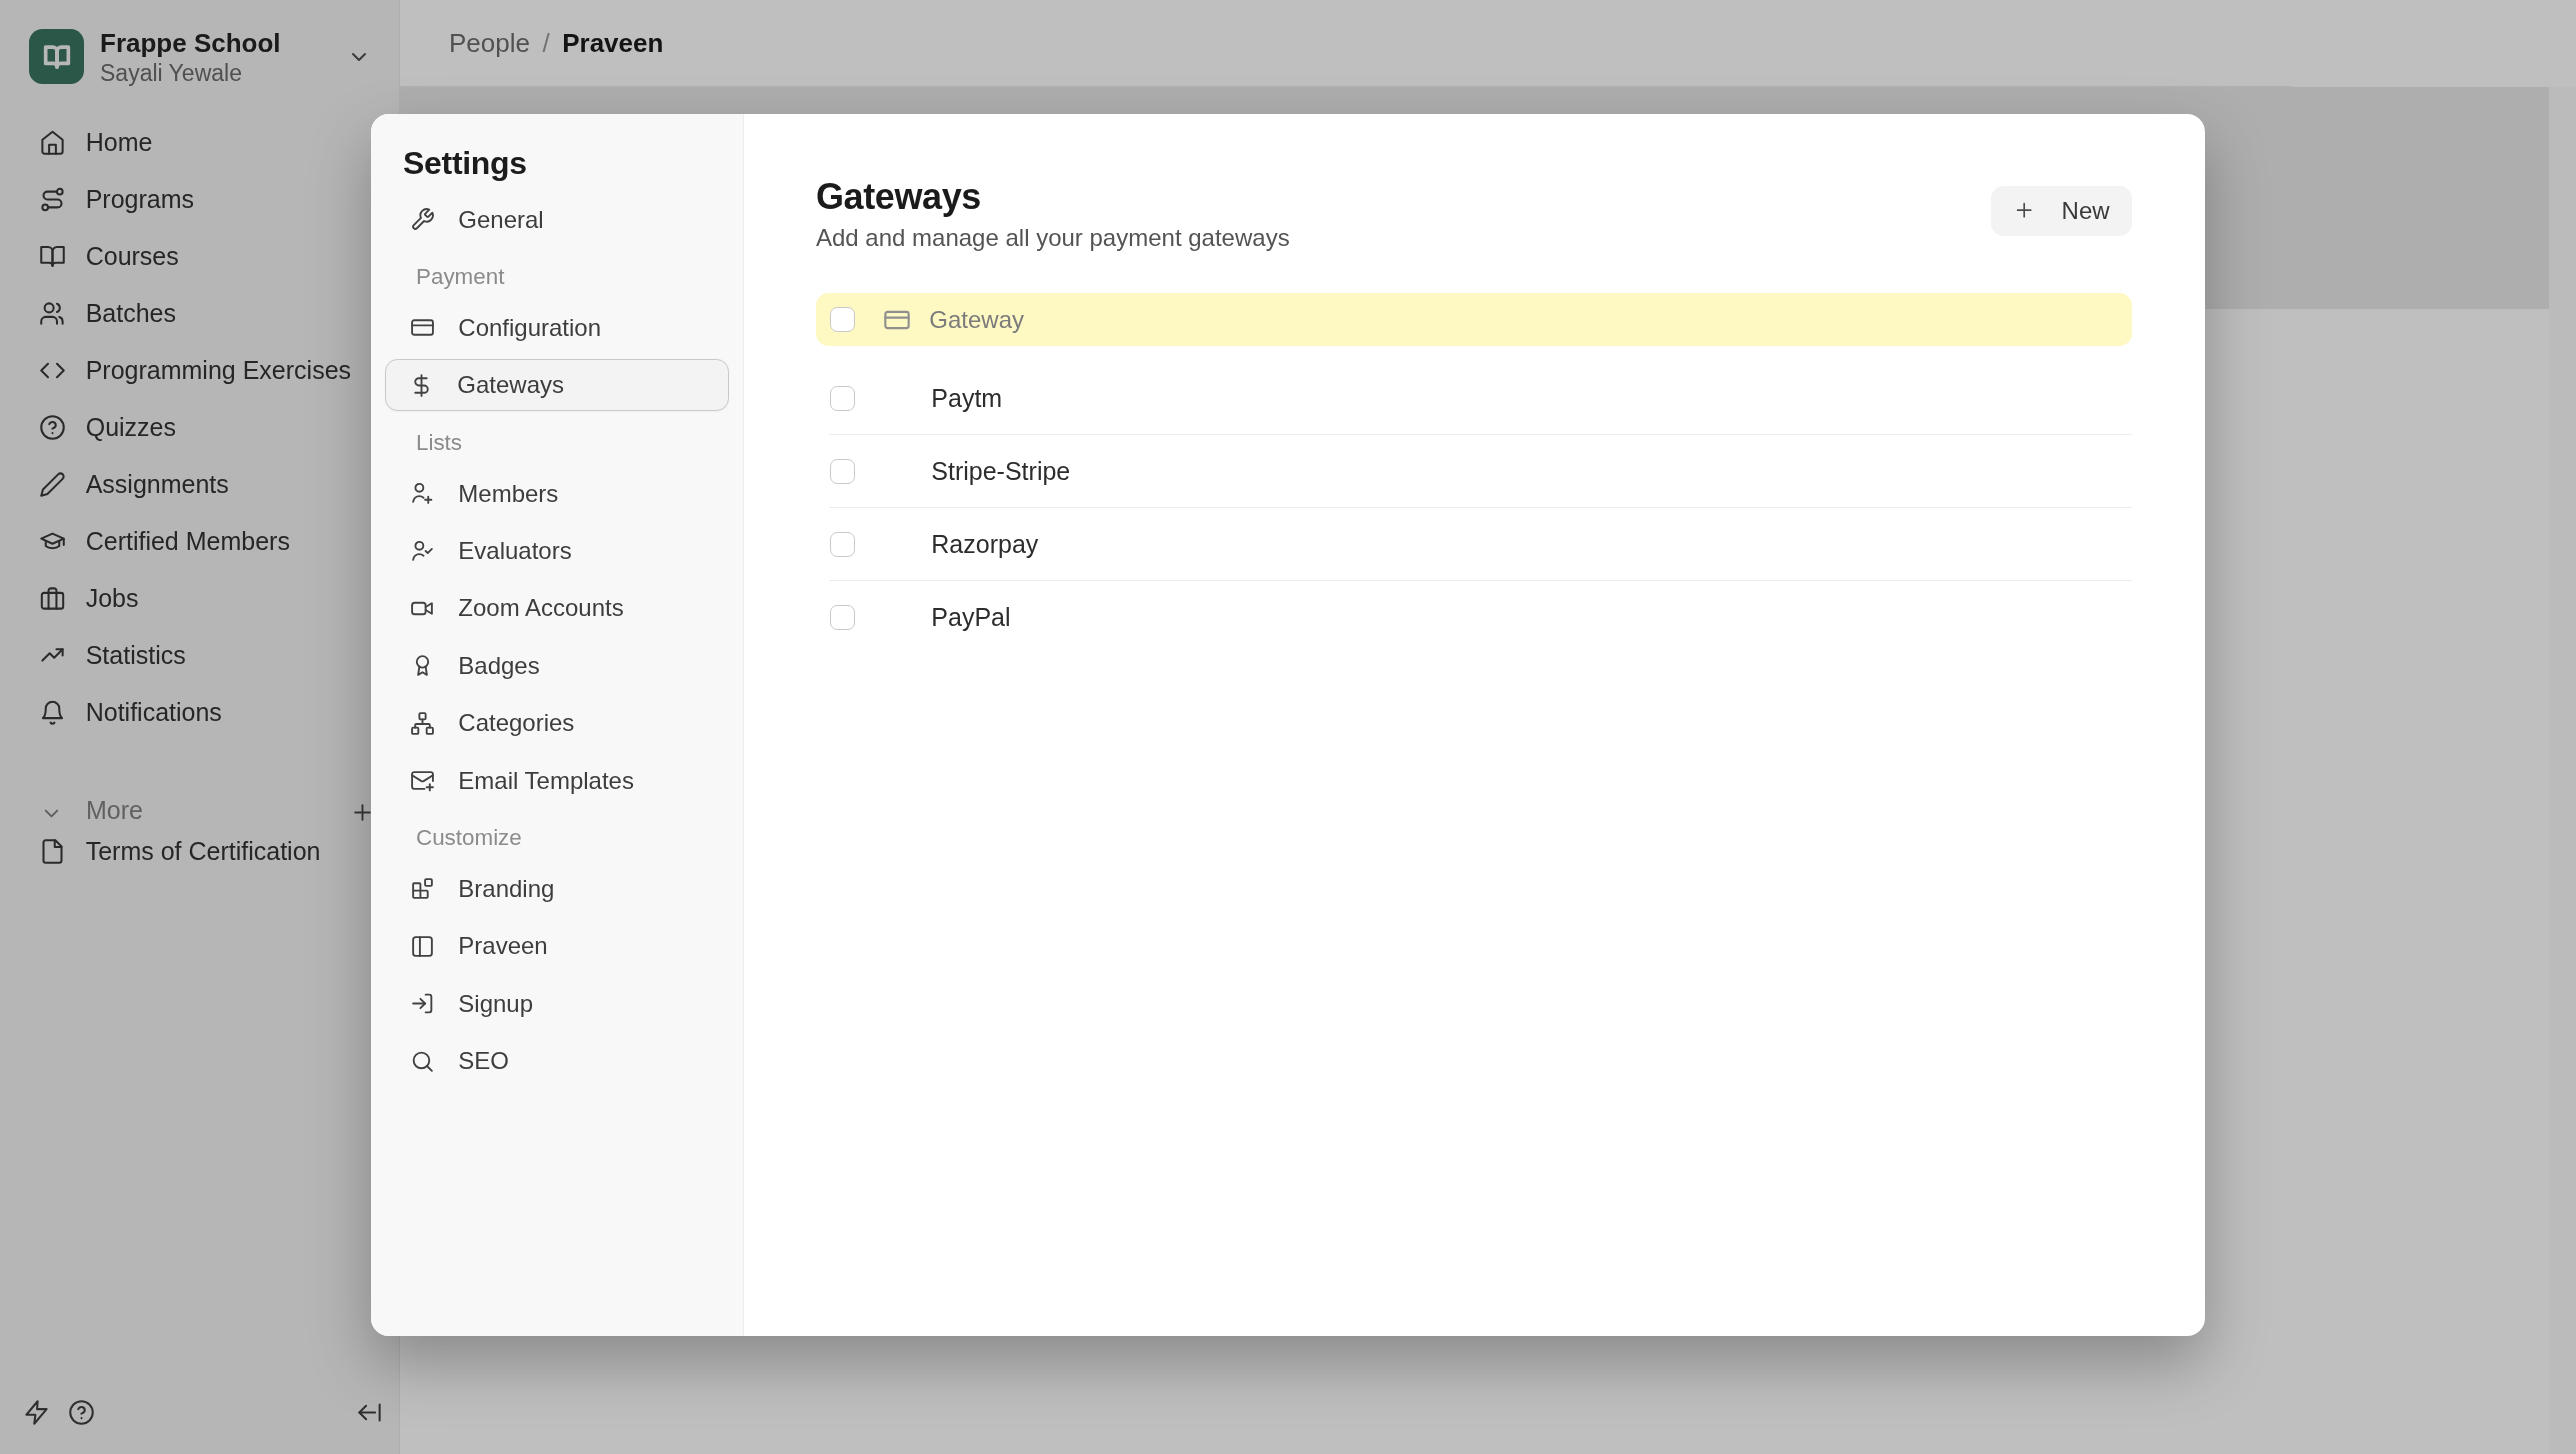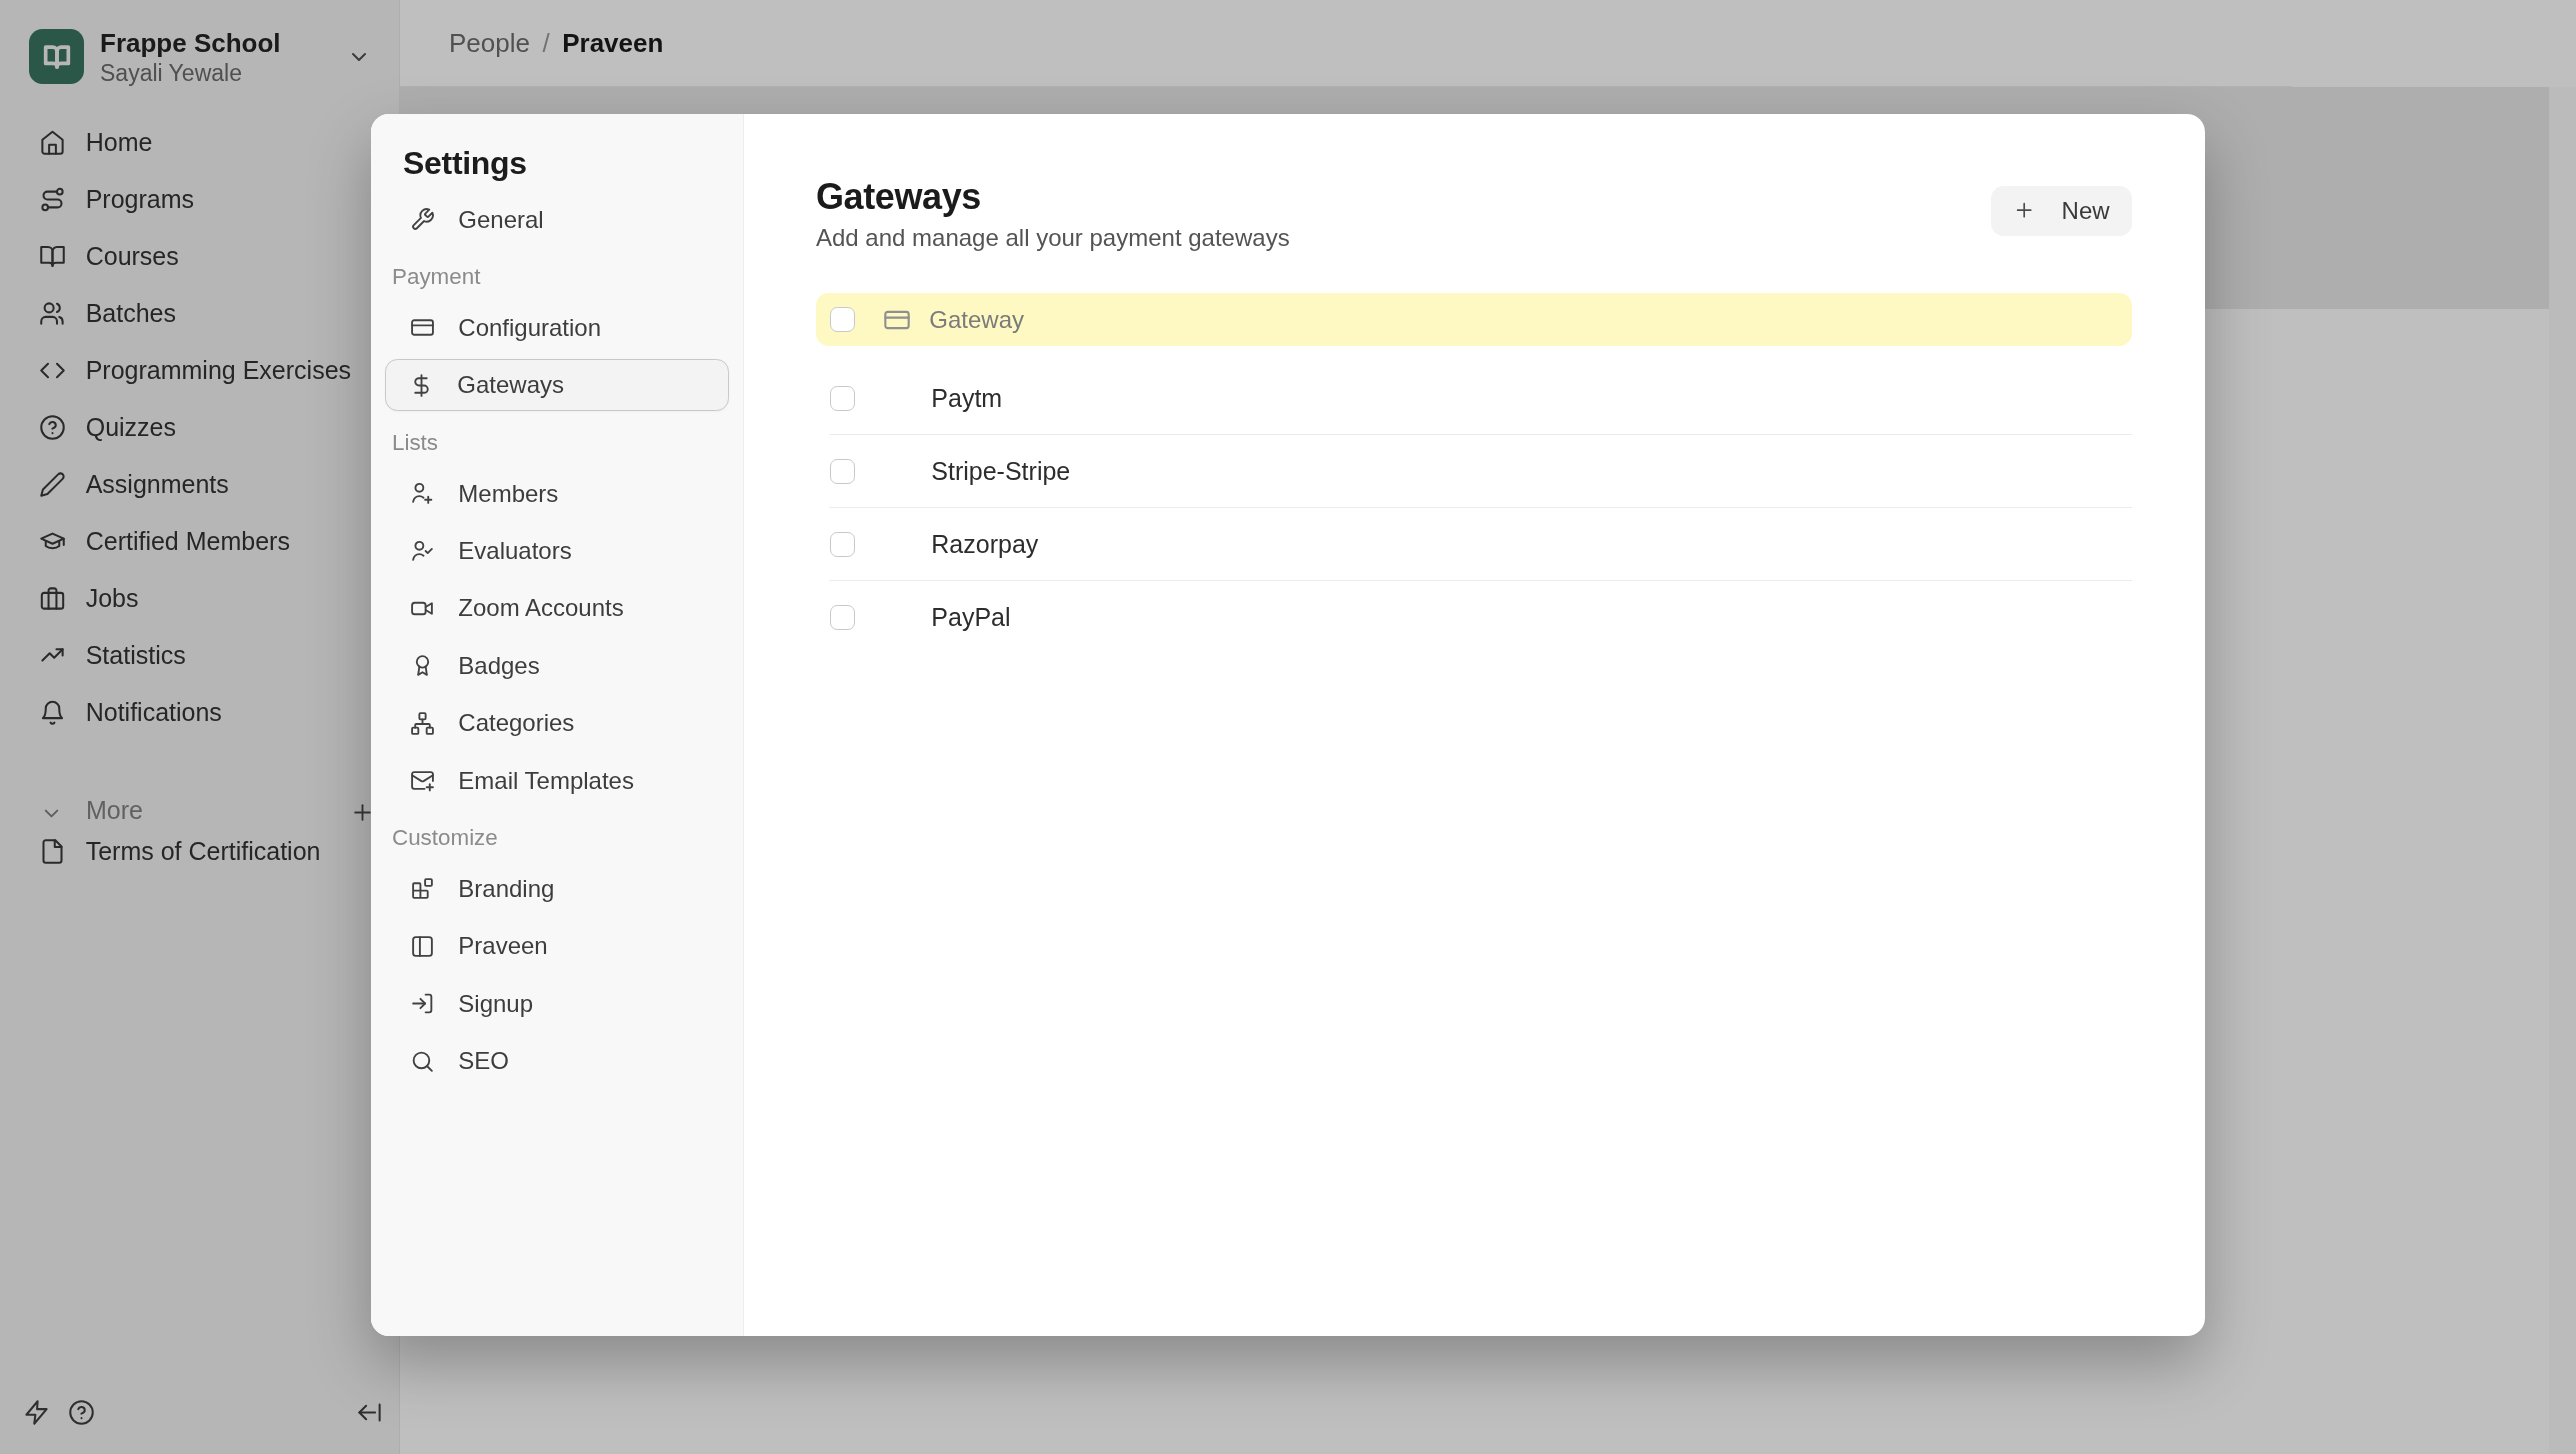--- a/index.html
+++ b/index.html
@@ -102,21 +102,21 @@
     display:flex; align-items:center; padding-left:25px;
     font-size:24px; color:#3d3d3d; cursor:pointer;
   }
   .snav-item .icon { width:25px; color:#424242; margin-right:23px; flex:0 0 auto; }
   .snav-item.active {
     border:1.8px solid #c9c9c9; background:#f3f3f3;
     box-shadow:0 0.9px 1.8px rgba(0,0,0,0.04);
     padding-left:23px;
   }
   .snav-section {
-    height:34px; margin:14.3px 0 8px 0; padding-left:21px;
+    height:34px; margin:14.3px 0 8px 0; padding-left:45px;
     display:flex; align-items:center;
     font-size:22.4px; color:#8b8b8b;
   }
 
   .scontent { flex:1; padding:61px 73px 0 72px; min-width:0; }
   .content-head { display:flex; justify-content:space-between; align-items:flex-start; }
   .page-title {
     font-size:36px; line-height:43px; font-weight:650; color:#1b1b1b;
     letter-spacing:-0.4px;
   }

